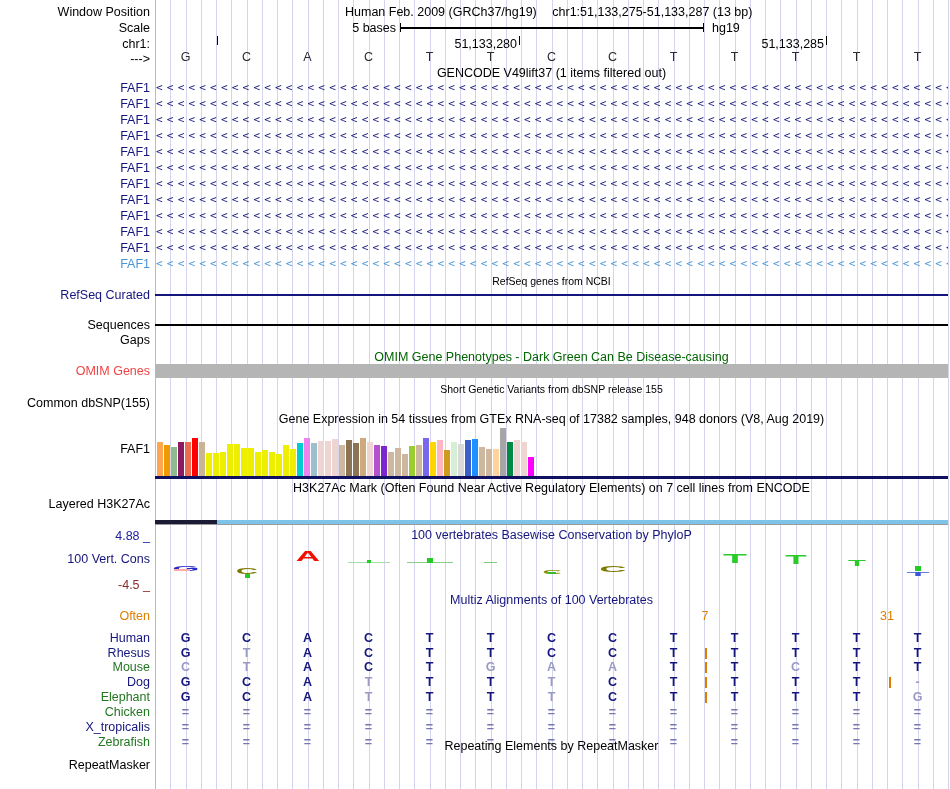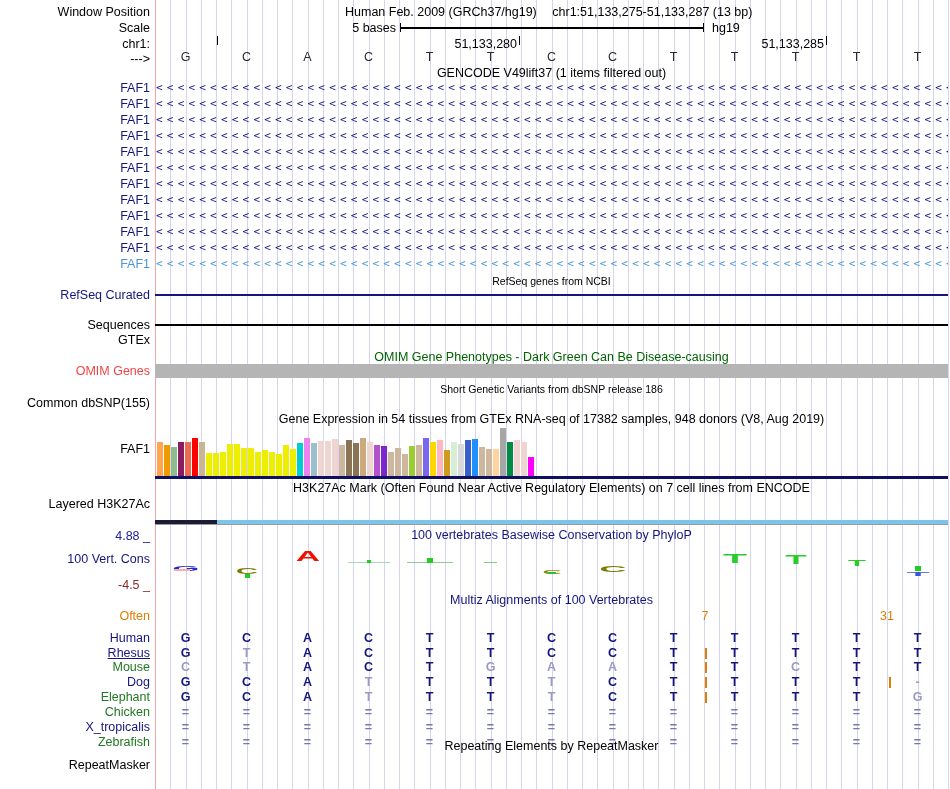--- a/index.html
+++ b/index.html
@@ -150,27 +150,27 @@
       <div class="arrow-row" style="top: 258px; color: rgb(74, 148, 214);">&lt;&lt;&lt;&lt;&lt;&lt;&lt;&lt;&lt;&lt;&lt;&lt;&lt;&lt;&lt;&lt;&lt;&lt;&lt;&lt;&lt;&lt;&lt;&lt;&lt;&lt;&lt;&lt;&lt;&lt;&lt;&lt;&lt;&lt;&lt;&lt;&lt;&lt;&lt;&lt;&lt;&lt;&lt;&lt;&lt;&lt;&lt;&lt;&lt;&lt;&lt;&lt;&lt;&lt;&lt;&lt;&lt;&lt;&lt;&lt;&lt;&lt;&lt;&lt;&lt;&lt;&lt;&lt;&lt;&lt;&lt;&lt;&lt;&lt;&lt;&lt;&lt;&lt;&lt;&lt;</div>
     </div>
 
   <div class="title title-sm" style="top:275px;">RefSeq genes from NCBI</div>
   <div class="lbl navy" style="top:288px;">RefSeq Curated</div>
   <div class="hline" style="top:294px;height:2px;background:#15157E;"></div>
 
   <div class="lbl" style="top:318px;">Sequences</div>
   <div class="hline" style="top:324px;height:2px;background:#000;"></div>
 
-  <div class="lbl" style="top:333px;">GTEx</div>
+  <div class="lbl" style="top:333px;">Gaps</div>
 
   <div class="title" style="top:351px;color:#006400;">OMIM Gene Phenotypes - Dark Green Can Be Disease-causing</div>
   <div class="lbl" style="top:364px;color:#ef4444;">OMIM Genes</div>
   <div class="hline" style="top:364px;height:14px;background:#B5B5B5;"></div>
 
-  <div class="title title-sm" style="top:383px;">Short Genetic Variants from dbSNP release 186</div>
+  <div class="title title-sm" style="top:383px;">Short Genetic Variants from dbSNP release 155</div>
   <div class="lbl" style="top:396px;">Common dbSNP(155)</div>
 
   <div class="title" style="top:413px;">Gene Expression in 54 tissues from GTEx RNA-seq of 17382 samples, 948 donors (V8, Aug 2019)</div>
   <div class="lbl" style="top:442px;">FAF1</div>
   <div id="gtex-layer">
       <div class="gtex-bar" style="left: 157px; top: 442px; height: 34px; background: rgb(255, 165, 79);"></div>
       <div class="gtex-bar" style="left: 164px; top: 445px; height: 31px; background: rgb(238, 154, 0);"></div>
       <div class="gtex-bar" style="left: 171px; top: 447px; height: 29px; background: rgb(143, 188, 143);"></div>
       <div class="gtex-bar" style="left: 178px; top: 442px; height: 34px; background: rgb(139, 28, 98);"></div>
       <div class="gtex-bar" style="left: 185px; top: 442px; height: 34px; background: rgb(238, 106, 80);"></div>
@@ -269,21 +269,21 @@
       <div class="mz-cell" style="left: 338px; top: 631px; color: rgb(21, 21, 126);">C</div>
       <div class="mz-cell" style="left: 399px; top: 631px; color: rgb(21, 21, 126);">T</div>
       <div class="mz-cell" style="left: 460px; top: 631px; color: rgb(21, 21, 126);">T</div>
       <div class="mz-cell" style="left: 521px; top: 631px; color: rgb(21, 21, 126);">C</div>
       <div class="mz-cell" style="left: 582px; top: 631px; color: rgb(21, 21, 126);">C</div>
       <div class="mz-cell" style="left: 643px; top: 631px; color: rgb(21, 21, 126);">T</div>
       <div class="mz-cell" style="left: 704px; top: 631px; color: rgb(21, 21, 126);">T</div>
       <div class="mz-cell" style="left: 765px; top: 631px; color: rgb(21, 21, 126);">T</div>
       <div class="mz-cell" style="left: 826px; top: 631px; color: rgb(21, 21, 126);">T</div>
       <div class="mz-cell" style="left: 887px; top: 631px; color: rgb(21, 21, 126);">T</div>
-      <div class="lbl" style="top: 646px; color: rgb(21, 21, 126); text-decoration: underline;">Rhesus</div>
+      <div class="lbl" style="top: 646px; color: rgb(21, 21, 126);">Rhesus</div>
       <div class="mz-cell" style="left: 155px; top: 646px; color: rgb(21, 21, 126);">G</div>
       <div class="mz-cell" style="left: 216px; top: 646px; color: rgb(154, 154, 196);">T</div>
       <div class="mz-cell" style="left: 277px; top: 646px; color: rgb(21, 21, 126);">A</div>
       <div class="mz-cell" style="left: 338px; top: 646px; color: rgb(21, 21, 126);">C</div>
       <div class="mz-cell" style="left: 399px; top: 646px; color: rgb(21, 21, 126);">T</div>
       <div class="mz-cell" style="left: 460px; top: 646px; color: rgb(21, 21, 126);">T</div>
       <div class="mz-cell" style="left: 521px; top: 646px; color: rgb(21, 21, 126);">C</div>
       <div class="mz-cell" style="left: 582px; top: 646px; color: rgb(21, 21, 126);">C</div>
       <div class="mz-cell" style="left: 643px; top: 646px; color: rgb(21, 21, 126);">T</div>
       <div class="mz-cell" style="left: 704px; top: 646px; color: rgb(21, 21, 126);">T</div>

